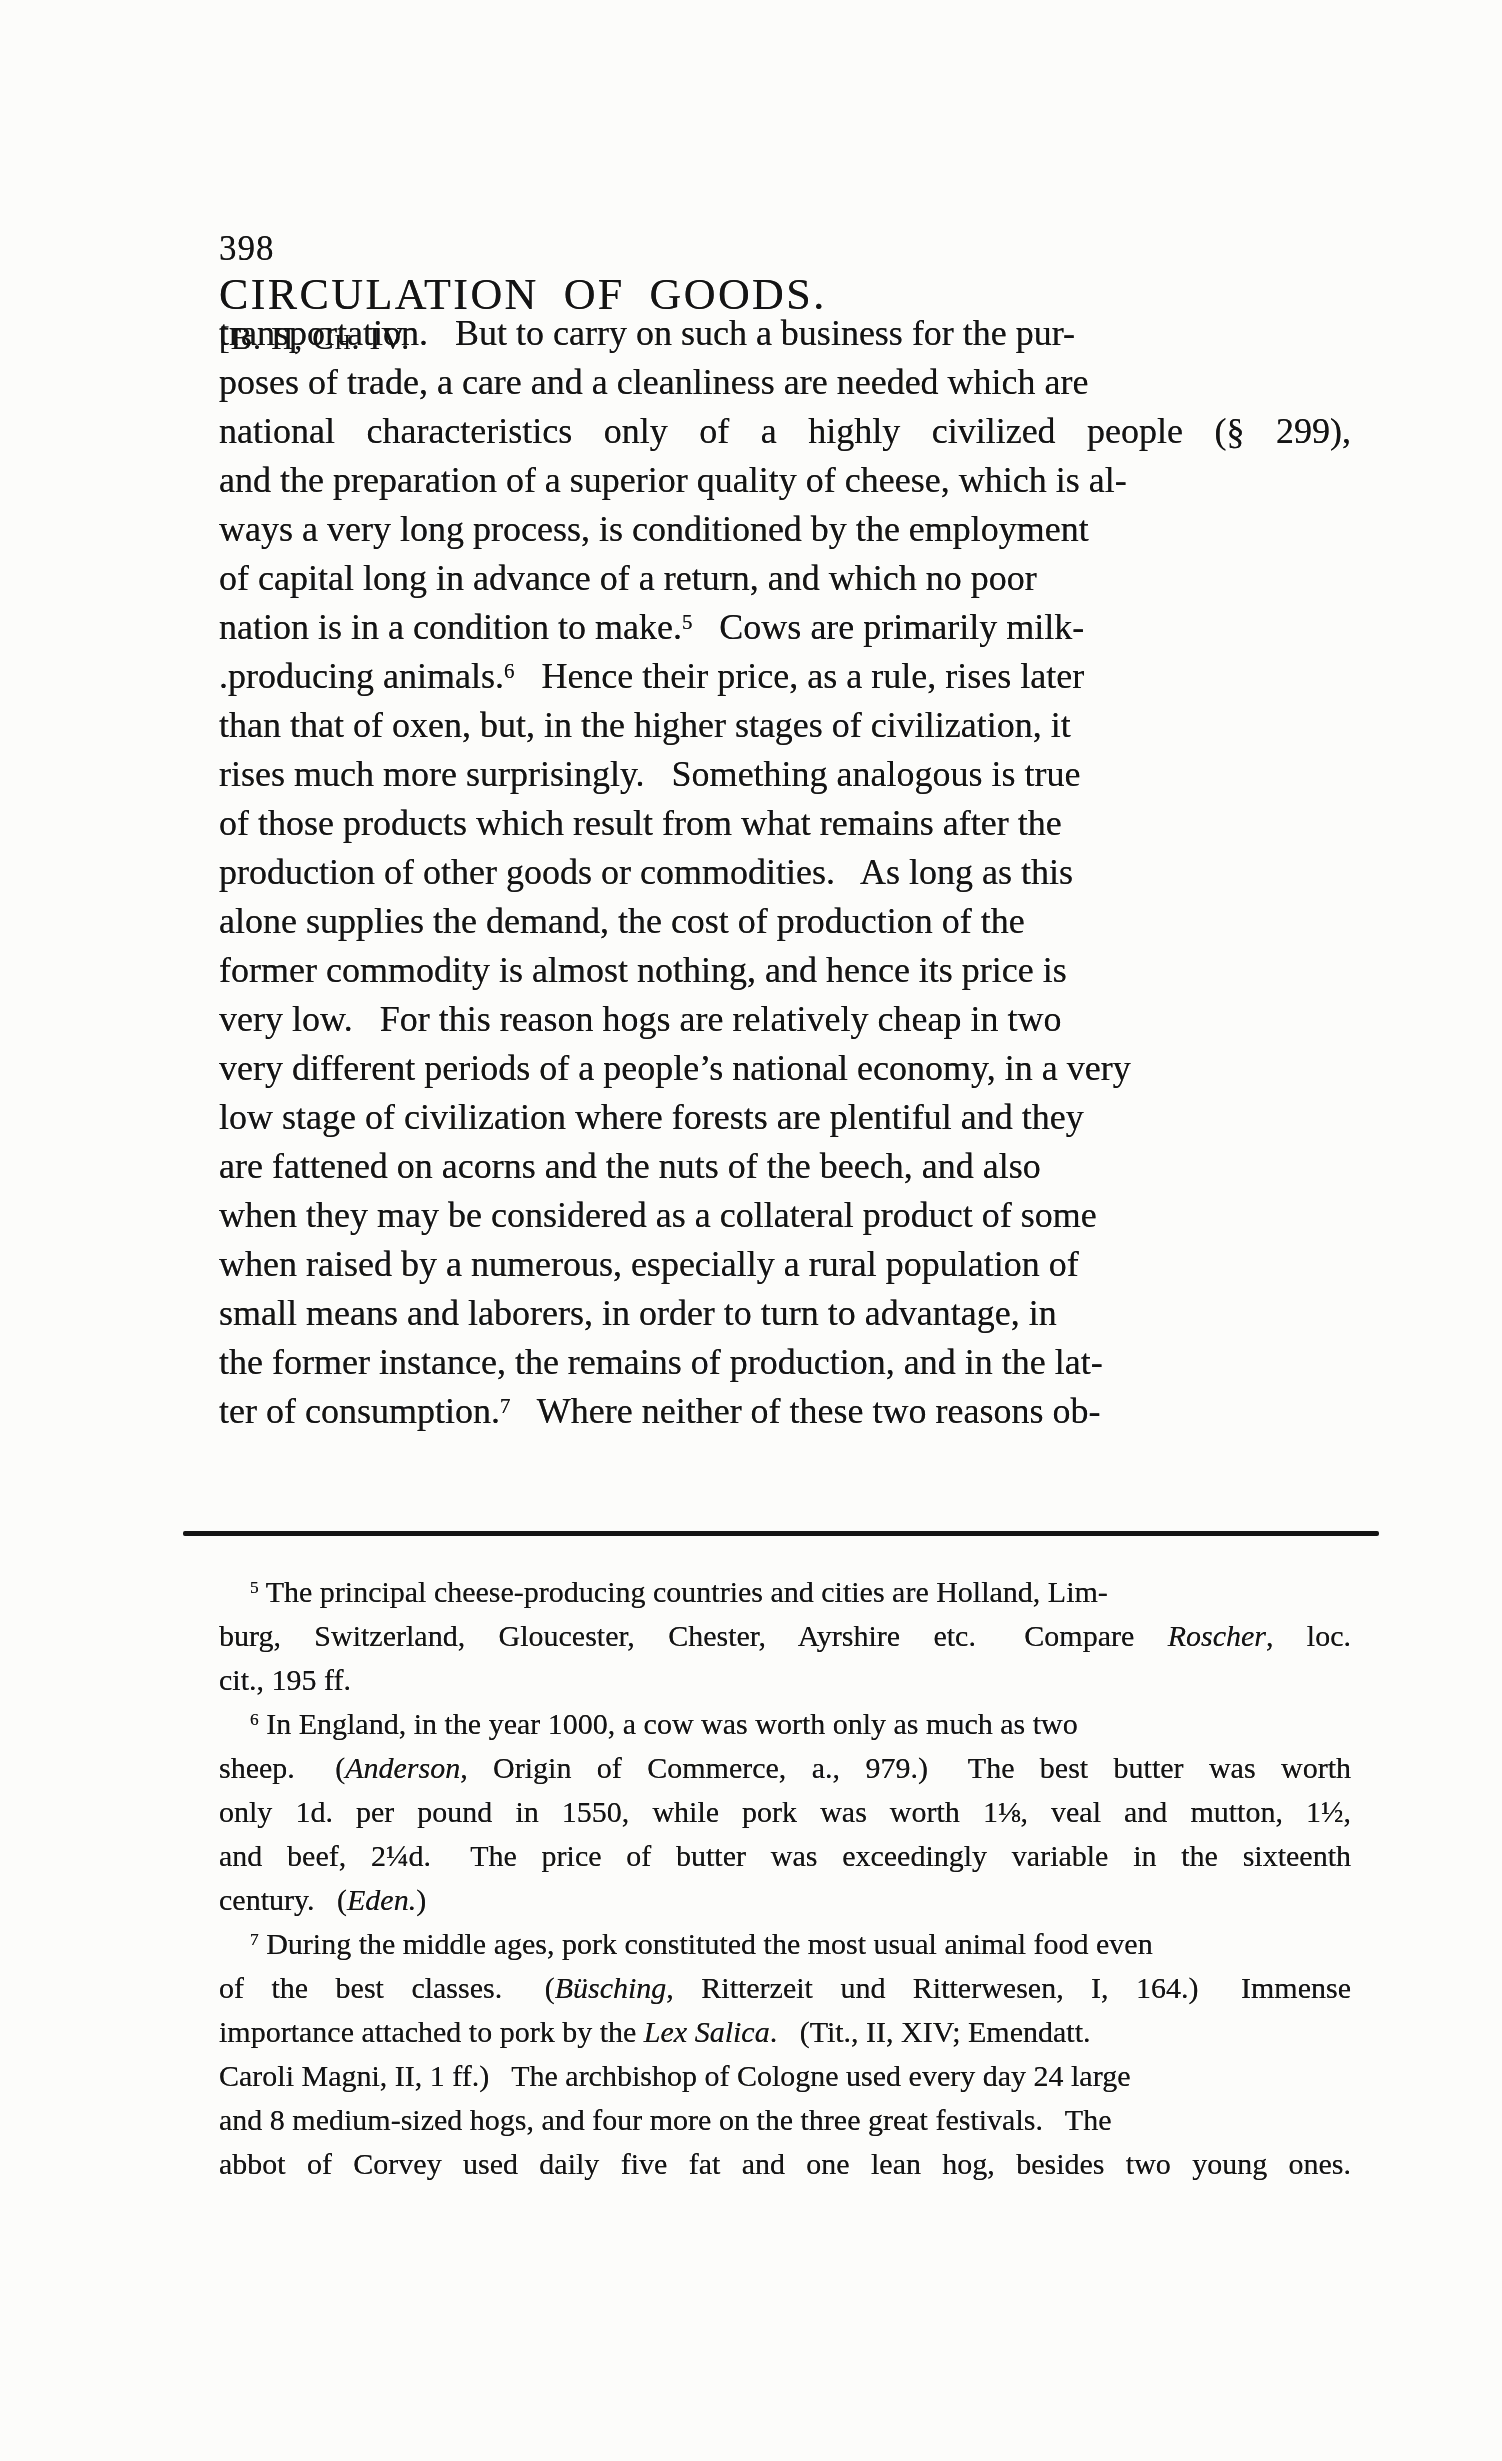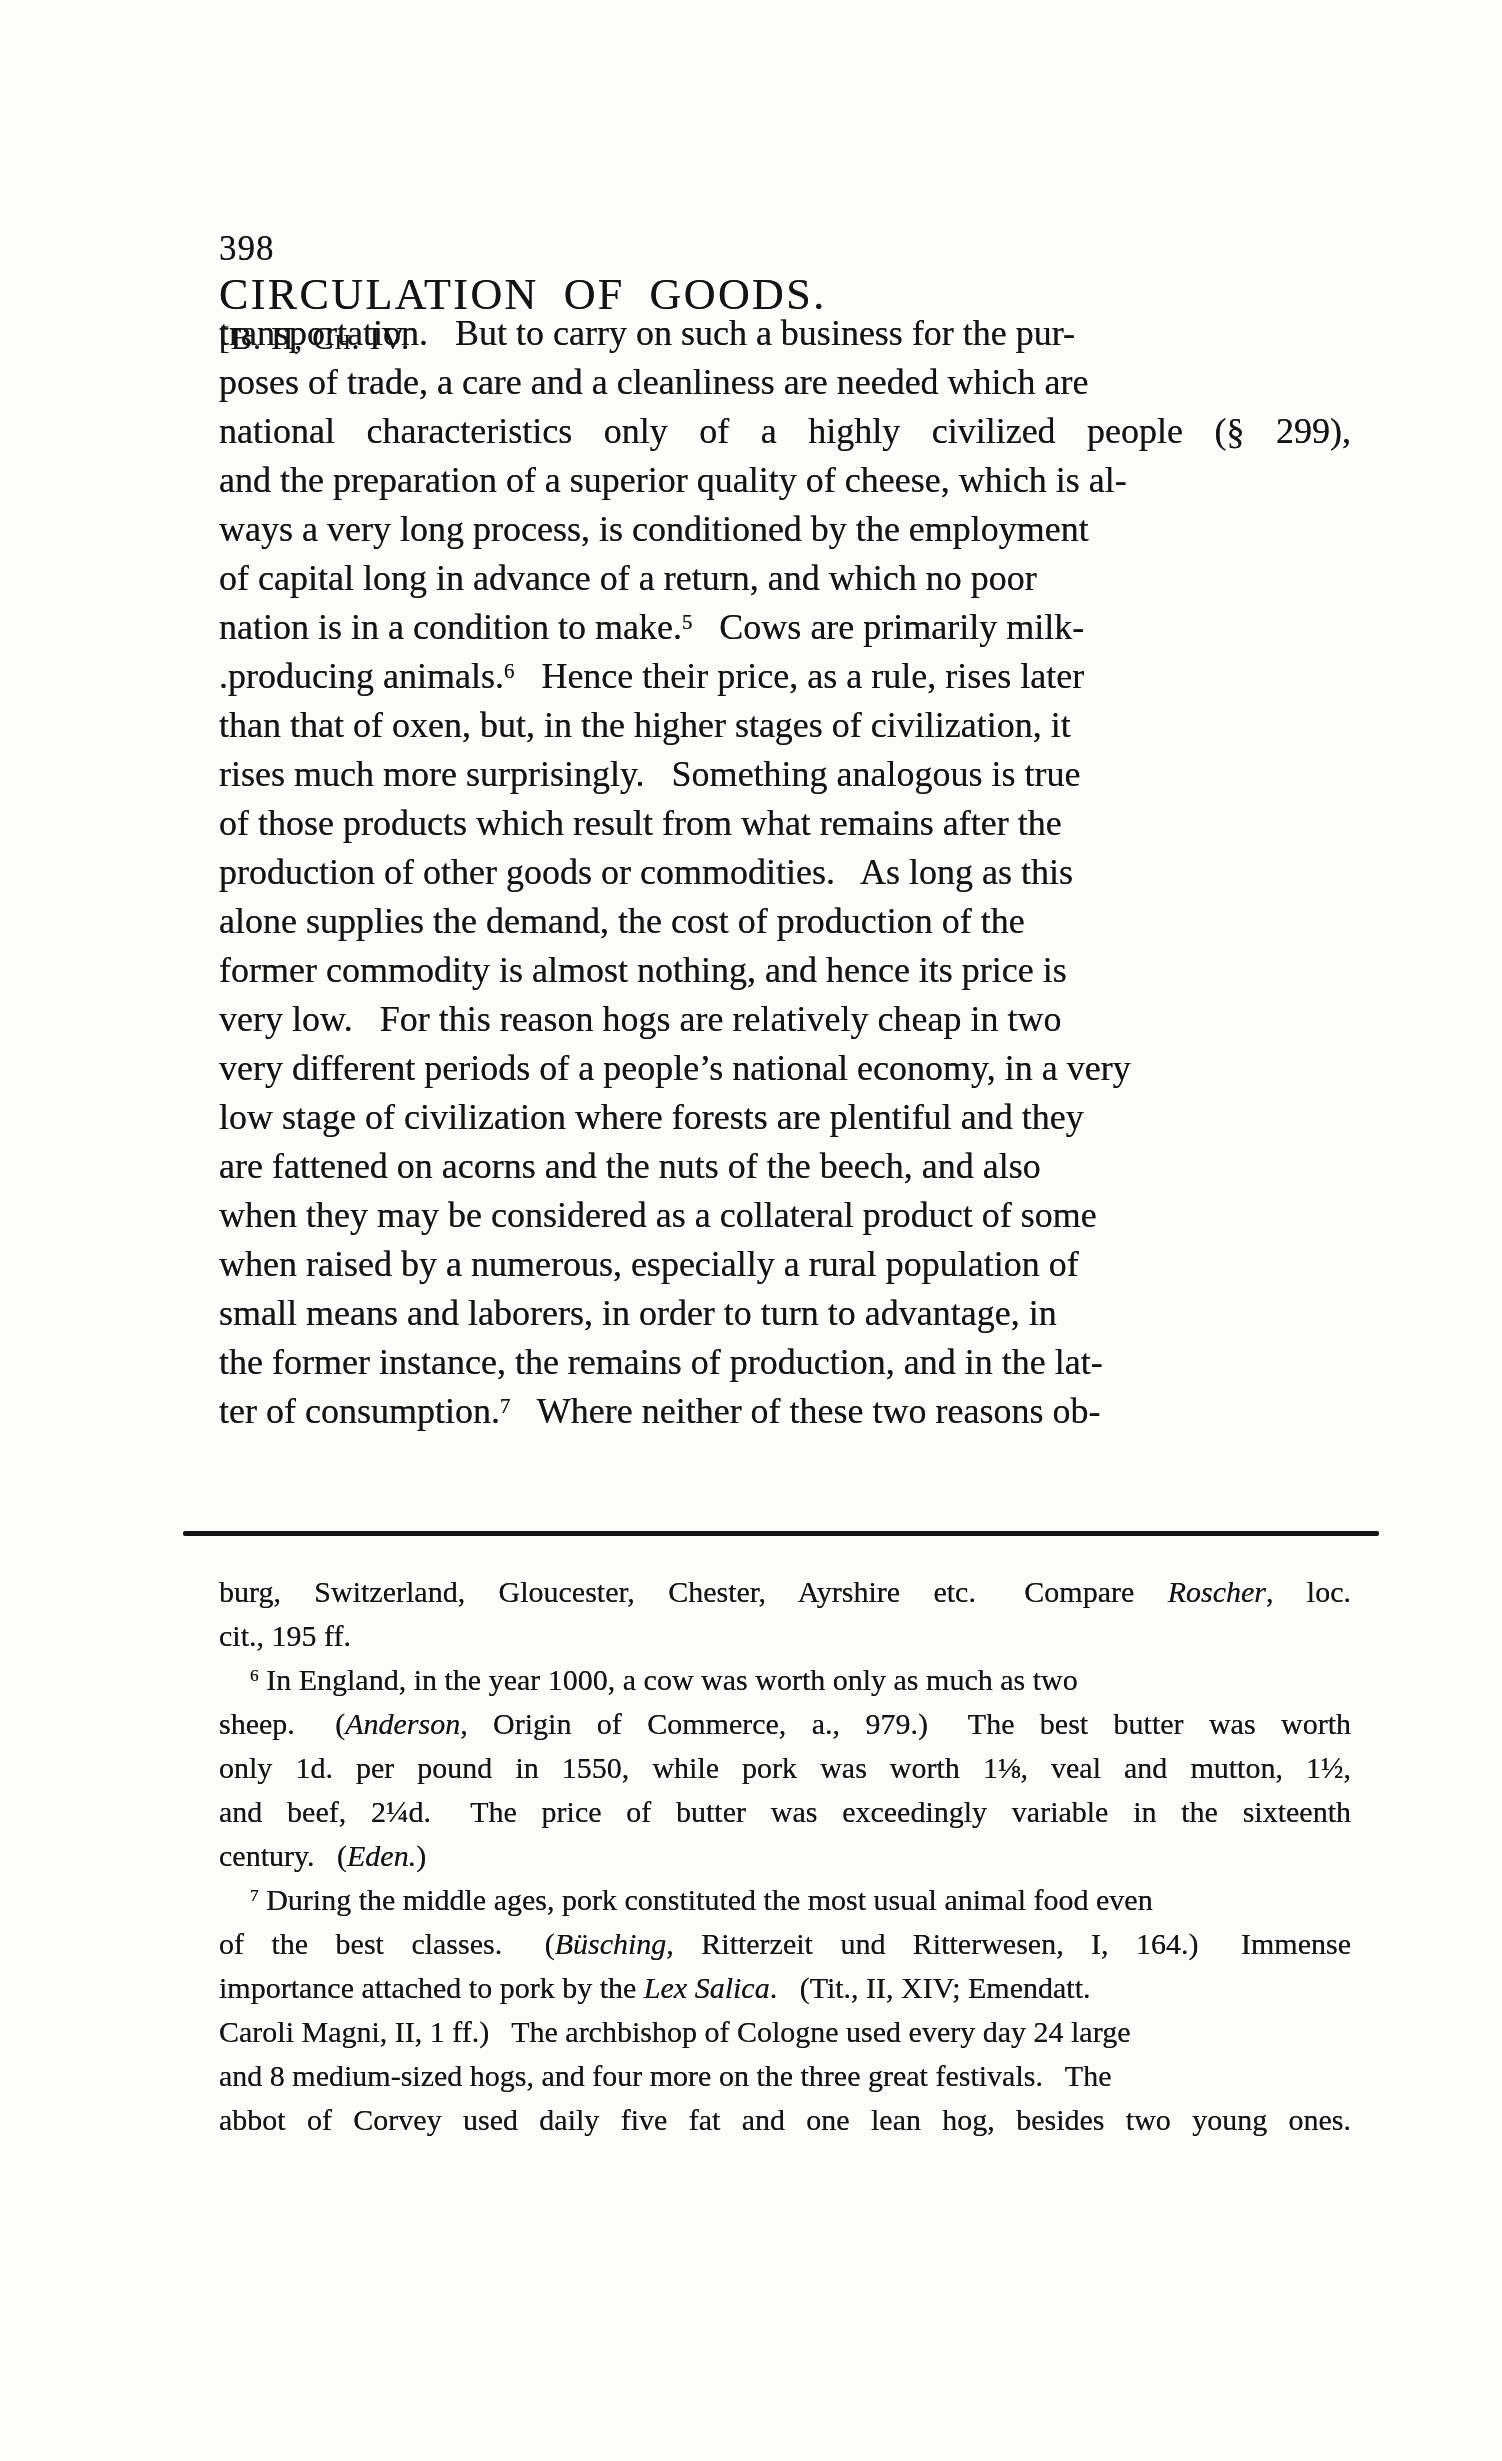--- a/index.html
+++ b/index.html
@@ -82,20 +82,21 @@
       <div class="line"><span class="t">when they may be considered as a collateral product of some</span></div>
       <div class="line"><span class="t">when raised by a numerous, especially a rural population of</span></div>
       <div class="line"><span class="t">small means and laborers, in order to turn to advantage, in</span></div>
       <div class="line"><span class="t">the former instance, the remains of production, and in the lat-</span></div>
       <div class="line"><span class="t">ter of consumption.<sup>7</sup>  Where neither of these two reasons ob-</span></div>
     </div>
 
   <div class="rule"></div>
 
   <div class="footnotes">
+      <div class="line indent"><span class="t"><sup>5</sup> The principal cheese-producing countries and cities are Holland, Lim-</span></div>
       <div class="line fill"><span class="t">burg, Switzerland, Gloucester, Chester, Ayrshire etc.  Compare <i>Roscher</i>, loc.</span></div>
       <div class="line"><span class="t">cit., 195 ff.</span></div>
       <div class="line indent"><span class="t"><sup>6</sup> In England, in the year 1000, a cow was worth only as much as two</span></div>
       <div class="line fill"><span class="t">sheep.  (<i>Anderson</i>, Origin of Commerce, a., 979.)  The best butter was worth</span></div>
       <div class="line fill"><span class="t">only 1d. per pound in 1550, while pork was worth 1⅛, veal and mutton, 1½,</span></div>
       <div class="line fill"><span class="t">and beef, 2¼d.  The price of butter was exceedingly variable in the sixteenth</span></div>
       <div class="line"><span class="t">century.  (<i>Eden.</i>)</span></div>
       <div class="line indent"><span class="t"><sup>7</sup> During the middle ages, pork constituted the most usual animal food even</span></div>
       <div class="line fill"><span class="t">of the best classes.  (<i>Büsching</i>, Ritterzeit und Ritterwesen, I, 164.)  Immense</span></div>
       <div class="line"><span class="t">importance attached to pork by the <i>Lex Salica</i>.  (Tit., II, XIV; Emendatt.</span></div>

